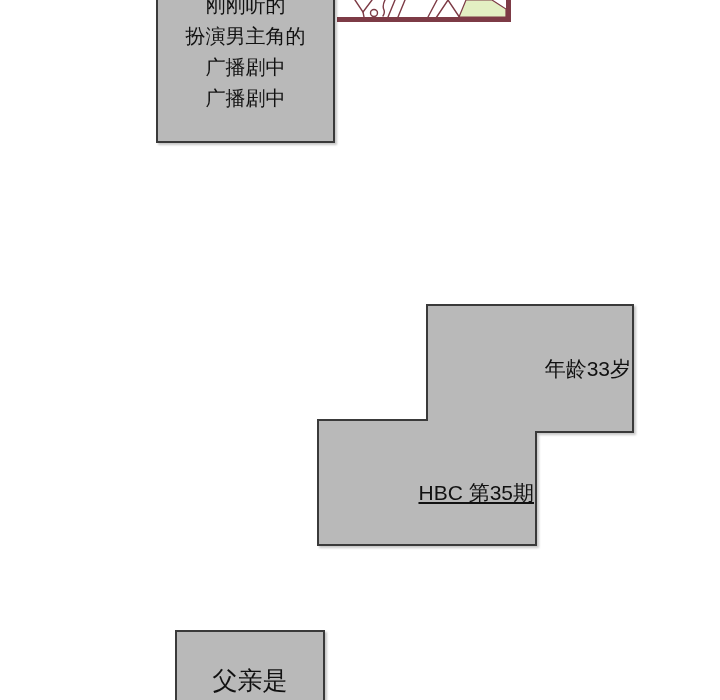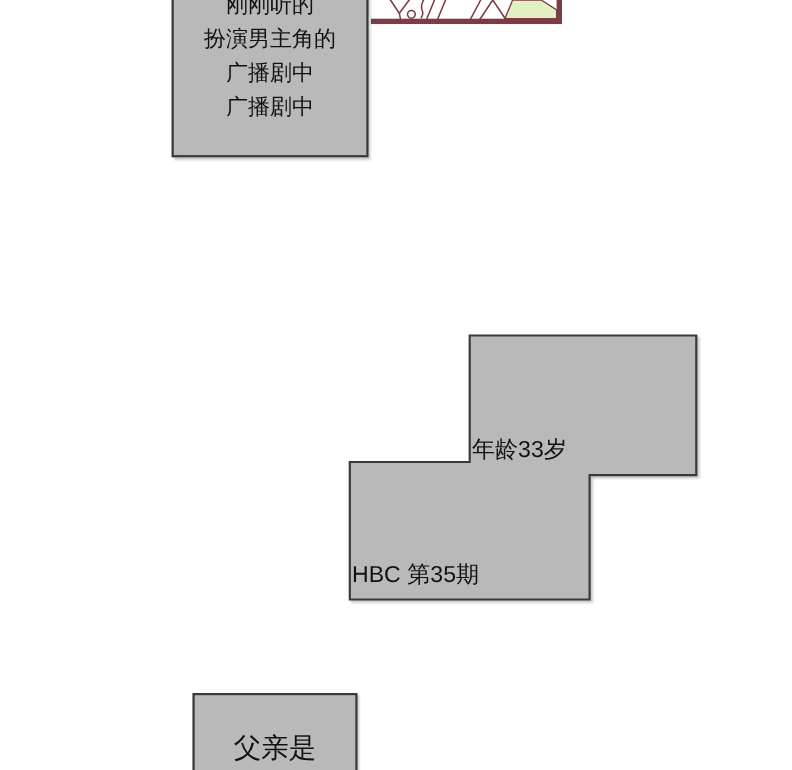--- a/index.html
+++ b/index.html
@@ -33,26 +33,26 @@
   #box4 { left: 175px; top: 630px; width: 150px; height: 112px;
           font-size: 25px; line-height: 36px;
           justify-content: flex-start; padding-top: 30px; }
 
   
   #merged-boxes { left: 316px; top: 303px; width: 320px; height: 245px;
                   filter: drop-shadow(2px 2px 1px rgba(0,0,0,0.22)); }
   .merged-text {
     position: absolute;
     display: flex; flex-direction: column;
-    align-items: flex-start; justify-content: center;
+    align-items: flex-end; justify-content: center;
     text-align: center;
-    font-size: 21px; line-height: 32px; margin-top: 40px;
+    font-size: 21px; line-height: 32px;
   }
   #box2-text { left: 429px; top: 307px; width: 202px; height: 123px; }
-  #box3-text { left: 320px; top: 422px; width: 214px; height: 121px; }
+  #box3-text { left: 320px; top: 432px; width: 214px; height: 121px; text-decoration: underline; }
 
   
   #panel-fragment { left: 337px; top: 0; width: 174px; height: 22px; }
 </style>
 </head>
 <body>
 
 <svg id="panel-fragment" class="abs" viewBox="0 0 174 22" xmlns="http://www.w3.org/2000/svg">
   <rect x="0" y="0" width="174" height="22" fill="#ffffff"></rect>
 

